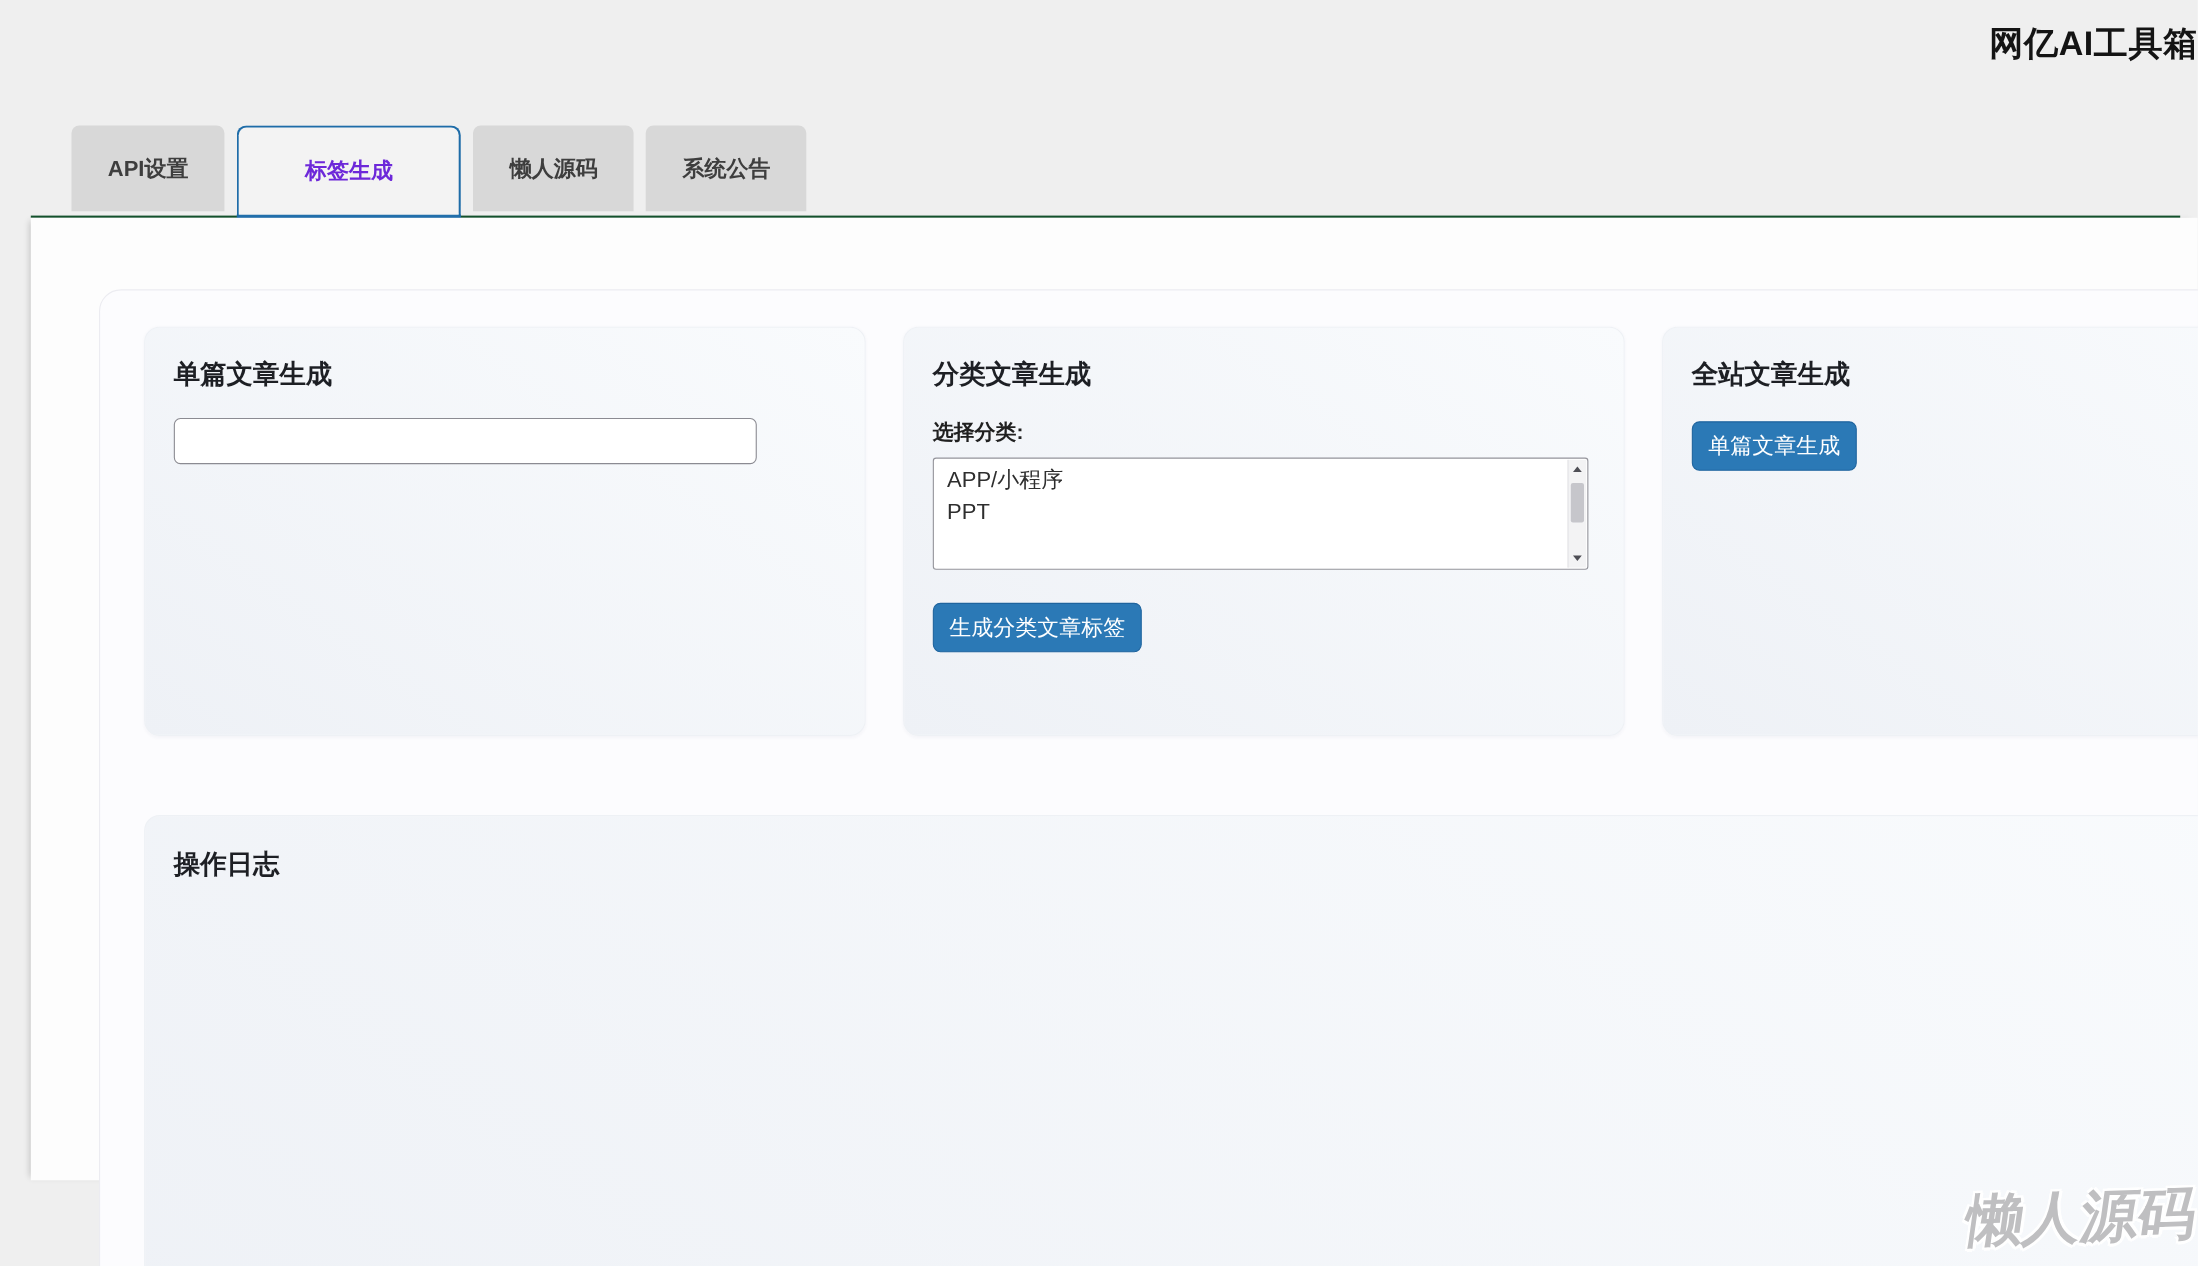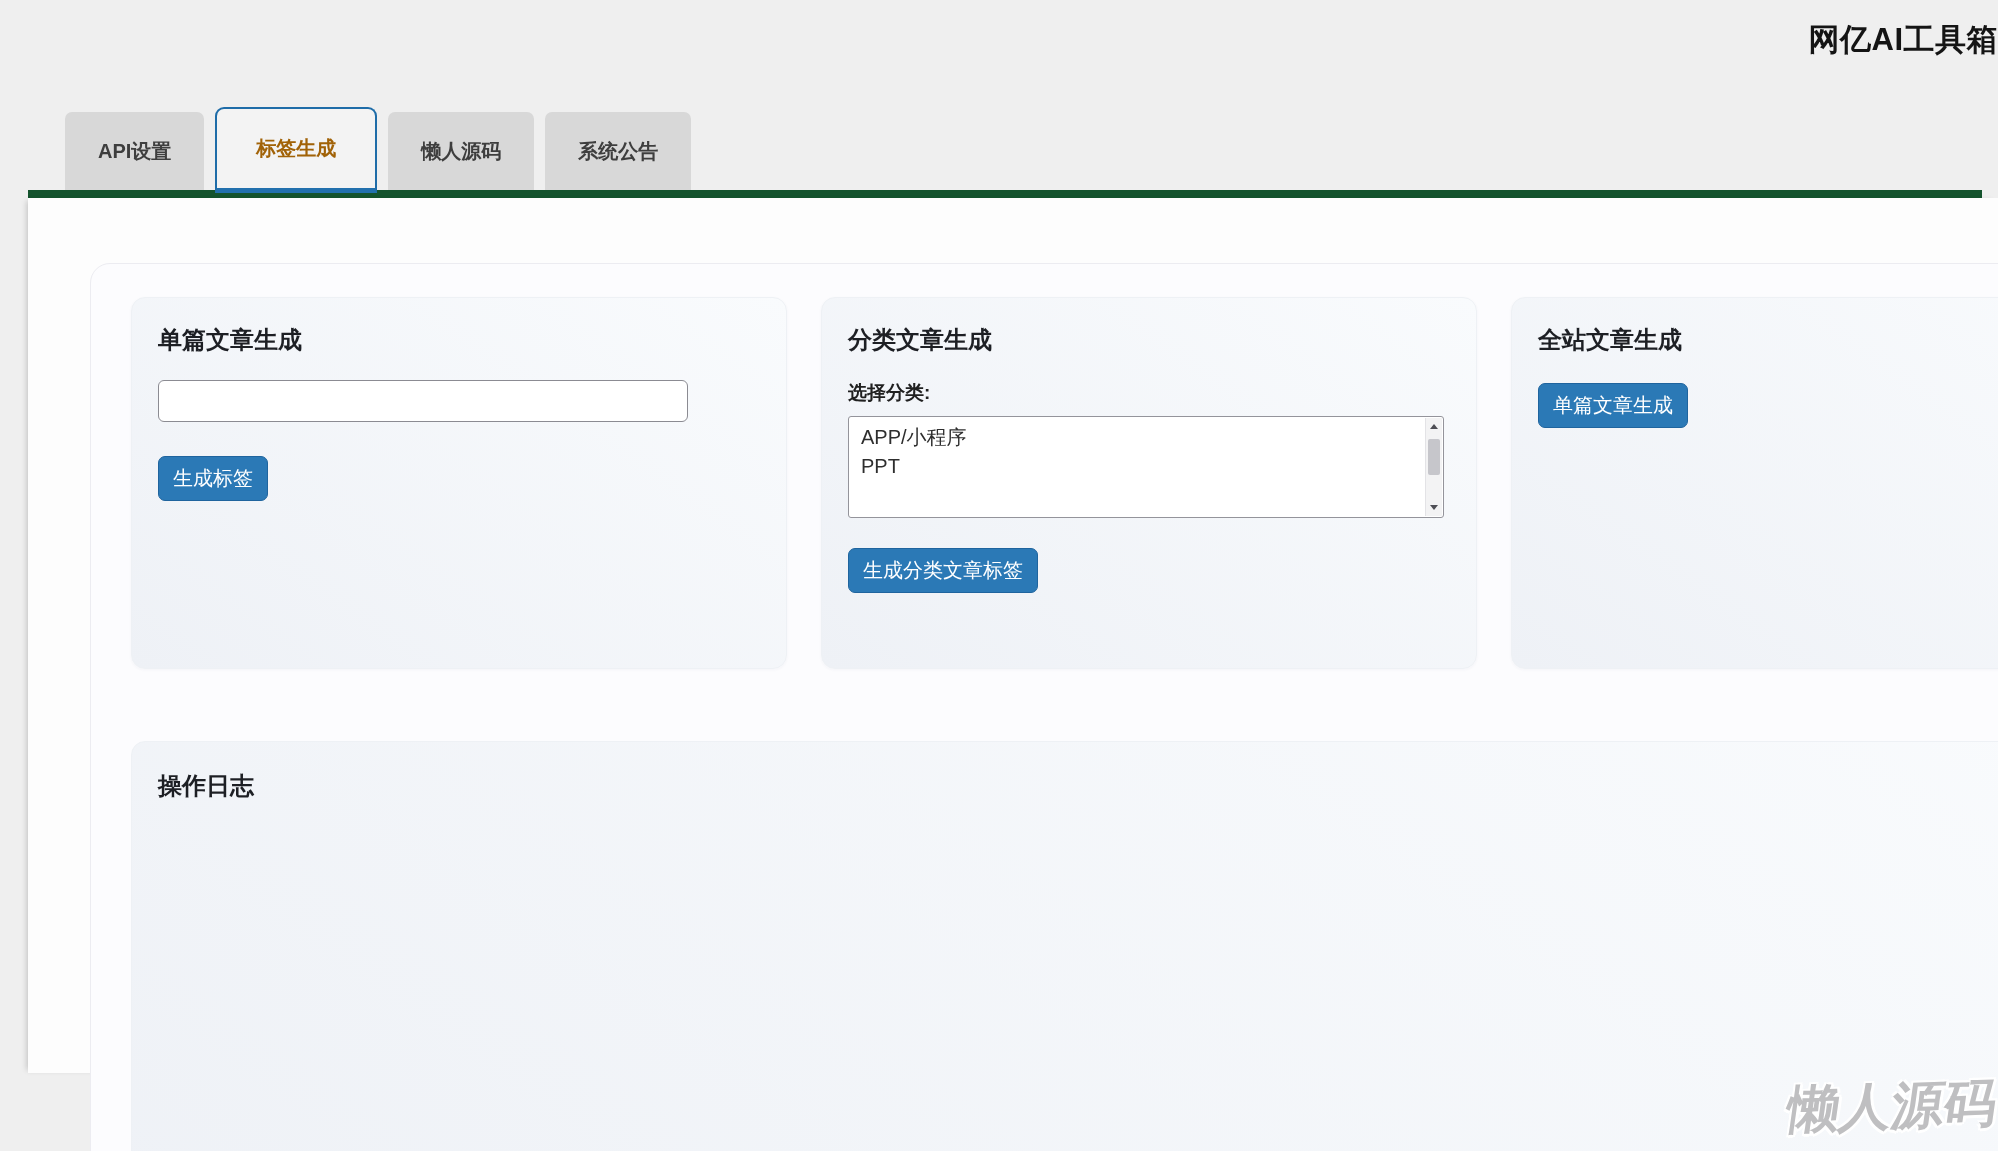--- a/index.html
+++ b/index.html
@@ -20,23 +20,23 @@
     letter-spacing:.5px;
     text-align:right;
   }
 
   
   .tabbar {
     margin:53px 16px 0 28px;
     padding-left:37px;
     height:84px;
     display:flex;
-    align-items:flex-end;
+    align-items:flex-start;
     gap:11px;
-    border-bottom:8px solid #14532d;
+    border-bottom:2px solid #14532d;
   }
   .tab {
     height:78px;
     padding:0 33px;
     display:flex;
     align-items:center;
     justify-content:center;
     background:#d8d8d8;
     border-radius:7px 7px 0 0;
     font-size:20px;
@@ -46,22 +46,22 @@
     white-space:nowrap;
   }
   .tab.active {
     height:86px;
     background:#f3f3f3;
     border:2px solid #1e6ca8;
     border-bottom:5px solid #2270ad;
     border-radius:9px 9px 0 0;
     margin-bottom:-3px;
     font-weight:700;
-    color:#a16207;
-    padding:0 39px;
+    color:#6d28d9;
+    padding:0 60px;
   }
 
   
   .main-panel {
     margin-left:28px;
     height:875px;
     background:#fdfdfd;
     box-shadow:-4px 0 6px -3px rgba(0,0,0,0.20);
     position:relative;
   }
@@ -219,23 +219,20 @@
 </div>
 
 <div class="main-panel">
   <div class="content-wrapper">
 
     <div class="cards-row">
 
       <div class="card">
         <div class="card-title">单篇文章生成</div>
         <input type="text" class="text-input" value="" style="">
-        <div class="btn-row-1">
-          <button class="btn">生成标签</button>
-        </div>
       </div>
 
       <div class="card">
         <div class="card-title">分类文章生成</div>
         <div class="field-label">选择分类:</div>
         <div class="listbox">
           <div class="listbox-options">
             <div class="listbox-option">APP/小程序</div>
             <div class="listbox-option">PPT</div>
           </div>

